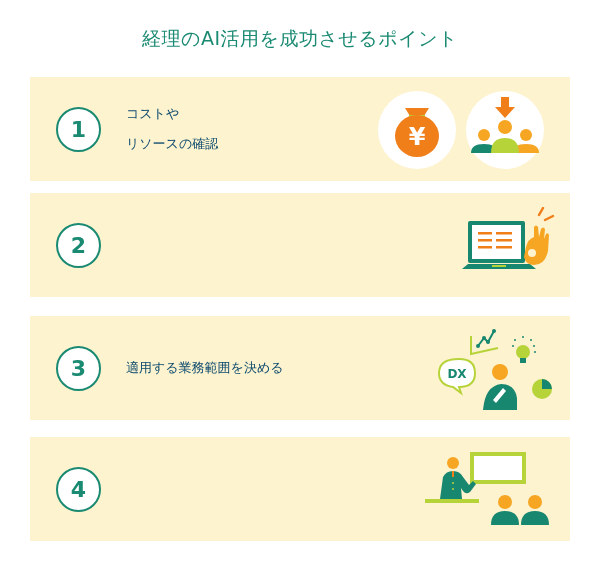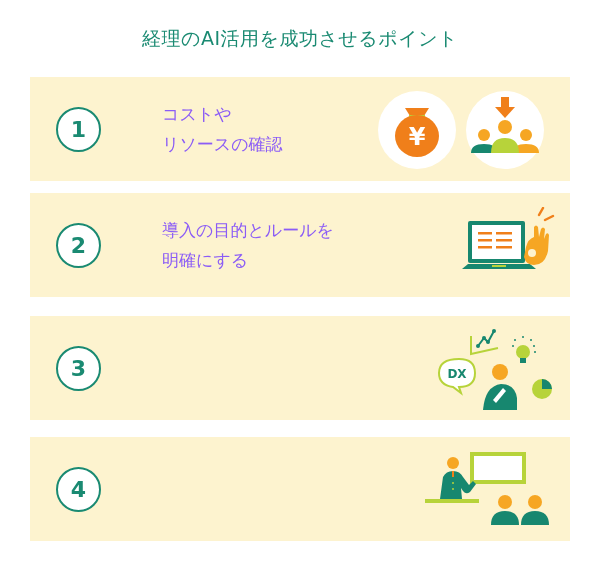--- a/index.html
+++ b/index.html
@@ -15,21 +15,21 @@
     position:absolute; left:30px; width:540px; height:104px; background:#fdf3cf;
   }
   .num {
     position:absolute; left:26px; top:50%; margin-top:-22px;
     width:41px; height:41px; border:2px solid #1a8a72; border-radius:50%;
     background:#ffffff; color:#1a8a72; font-size:22px; font-weight:bold;
     display:flex; align-items:center; justify-content:center;
   }
   .label {
     position:absolute; left:96px; top:50%; transform:translateY(-50%);
-    color:#8b5cf6; font-size:17px; line-height:30px; white-space:pre-line;margin-left:36px;
+    color:#0c4a6e; font-size:13px; line-height:30px; white-space:pre-line;
   }
   .illus { position:absolute; }
 </style>
 </head>
 <body>
 
 <div class="title">経理のAI活用を成功させるポイント</div>
 
 <div class="card" style="top:77px;">
   <div class="num">1</div>
@@ -50,42 +50,41 @@
     <circle cx="19" cy="44" r="6" fill="#f6a623"></circle>
     <circle cx="61" cy="44" r="6" fill="#f6a623"></circle>
     <path d="M6 62 q0-9 13-9 q13 0 13 9 z" fill="#17876f"></path>
     <path d="M48 62 q0-9 13-9 q13 0 13 9 z" fill="#f6a623"></path>
     <path d="M26 62 q0-15 14-15 q14 0 14 15 z" fill="#b7d33a"></path>
   </svg>
 </div>
 
 <div class="card" style="top:193px;">
   <div class="num">2</div>
-  <div class="label">導入の目的とルールを
-明確にする</div>
   <svg class="illus" style="left:430px; top:14px;" width="100" height="72" viewBox="0 0 100 72">
     <rect x="8" y="14" width="57" height="42" rx="2" fill="#17876f"></rect>
     <rect x="12" y="18" width="49" height="34" fill="#ffffff"></rect>
     <rect x="18" y="25" width="14" height="2.5" fill="#f07f1a"></rect>
     <rect x="36" y="25" width="16" height="2.5" fill="#f07f1a"></rect>
     <rect x="18" y="32" width="14" height="2.5" fill="#f07f1a"></rect>
     <rect x="36" y="32" width="16" height="2.5" fill="#f07f1a"></rect>
     <rect x="18" y="39" width="14" height="2.5" fill="#f07f1a"></rect>
     <rect x="36" y="39" width="16" height="2.5" fill="#f07f1a"></rect>
     <path d="M2 62 l6 -5 h62 l6 5 z" fill="#17876f"></path>
     <rect x="32" y="58" width="14" height="2" fill="#b7d33a"></rect>
     <path d="M66 40 q2-8 8-10 l0-10 q2-3 4 0 l1 10 l2-8 q2-3 4 0 l-1 10 l2-5 q2-2 3 1 l-1 16 q-3 14 -14 14 q-8 0 -10 -8 z" fill="#f6a623"></path>
     <circle cx="72" cy="46" r="4" fill="#fdf3cf"></circle>
     <line x1="79" y1="8" x2="83" y2="1" stroke="#f07f1a" stroke-width="2.5" stroke-linecap="round"></line>
     <line x1="85" y1="13" x2="93" y2="9" stroke="#f07f1a" stroke-width="2.5" stroke-linecap="round"></line>
   </svg>
 </div>
 
 <div class="card" style="top:316px;">
   <div class="num">3</div>
+  <div class="label">適用する業務範囲を決める</div>
   <svg class="illus" style="left:405px; top:8px;" width="125" height="90" viewBox="0 0 125 90">
     <polyline points="36,12 36,30 63,24" fill="none" stroke="#b7d33a" stroke-width="2"></polyline>
     <polyline points="43,22 49,14 53,18 59,7" fill="none" stroke="#17876f" stroke-width="2"></polyline>
     <circle cx="43" cy="22" r="2" fill="#17876f"></circle>
       <circle cx="49" cy="14" r="2" fill="#17876f"></circle>
     <circle cx="53" cy="18" r="2" fill="#17876f"></circle>
       <circle cx="59" cy="7" r="2" fill="#17876f"></circle>
     <g>
       <circle cx="88" cy="28" r="7" fill="#b7d33a"></circle>
       <rect x="85" y="34" width="6" height="5" fill="#17876f"></rect>

